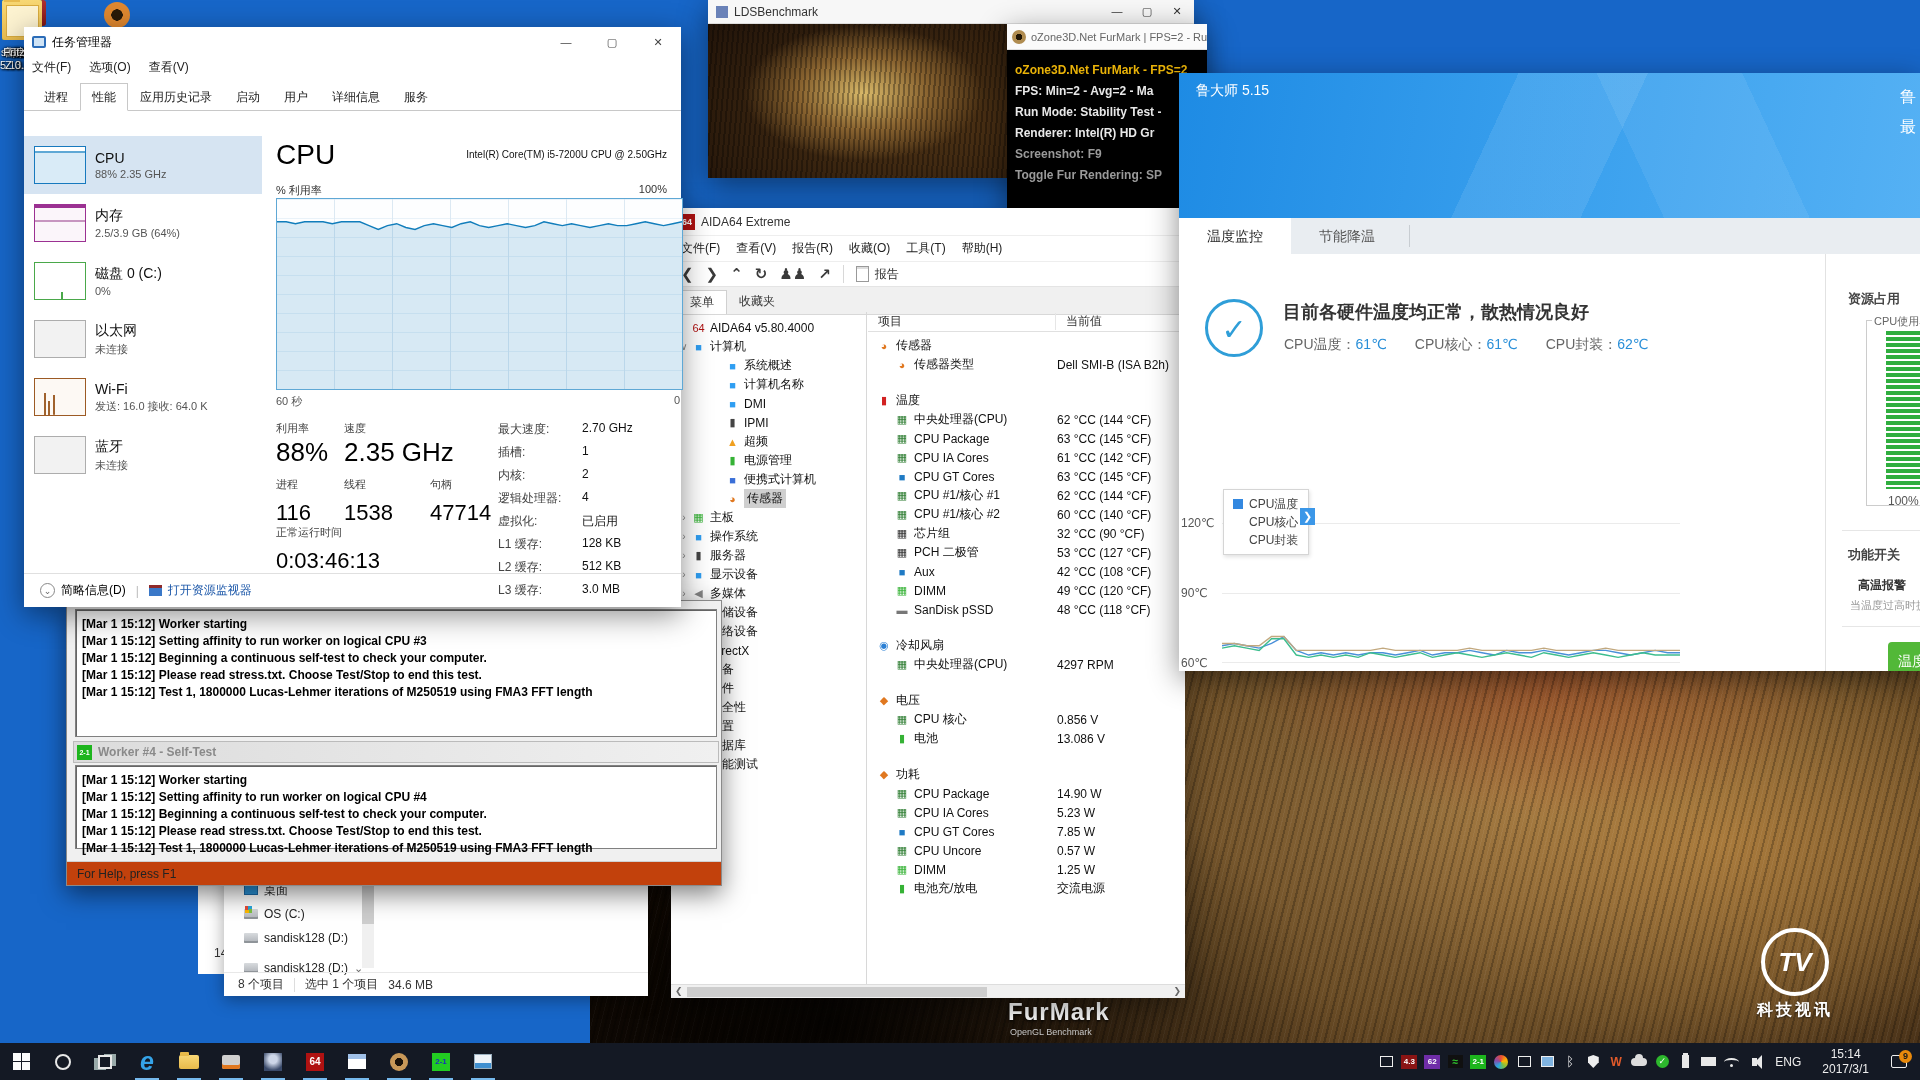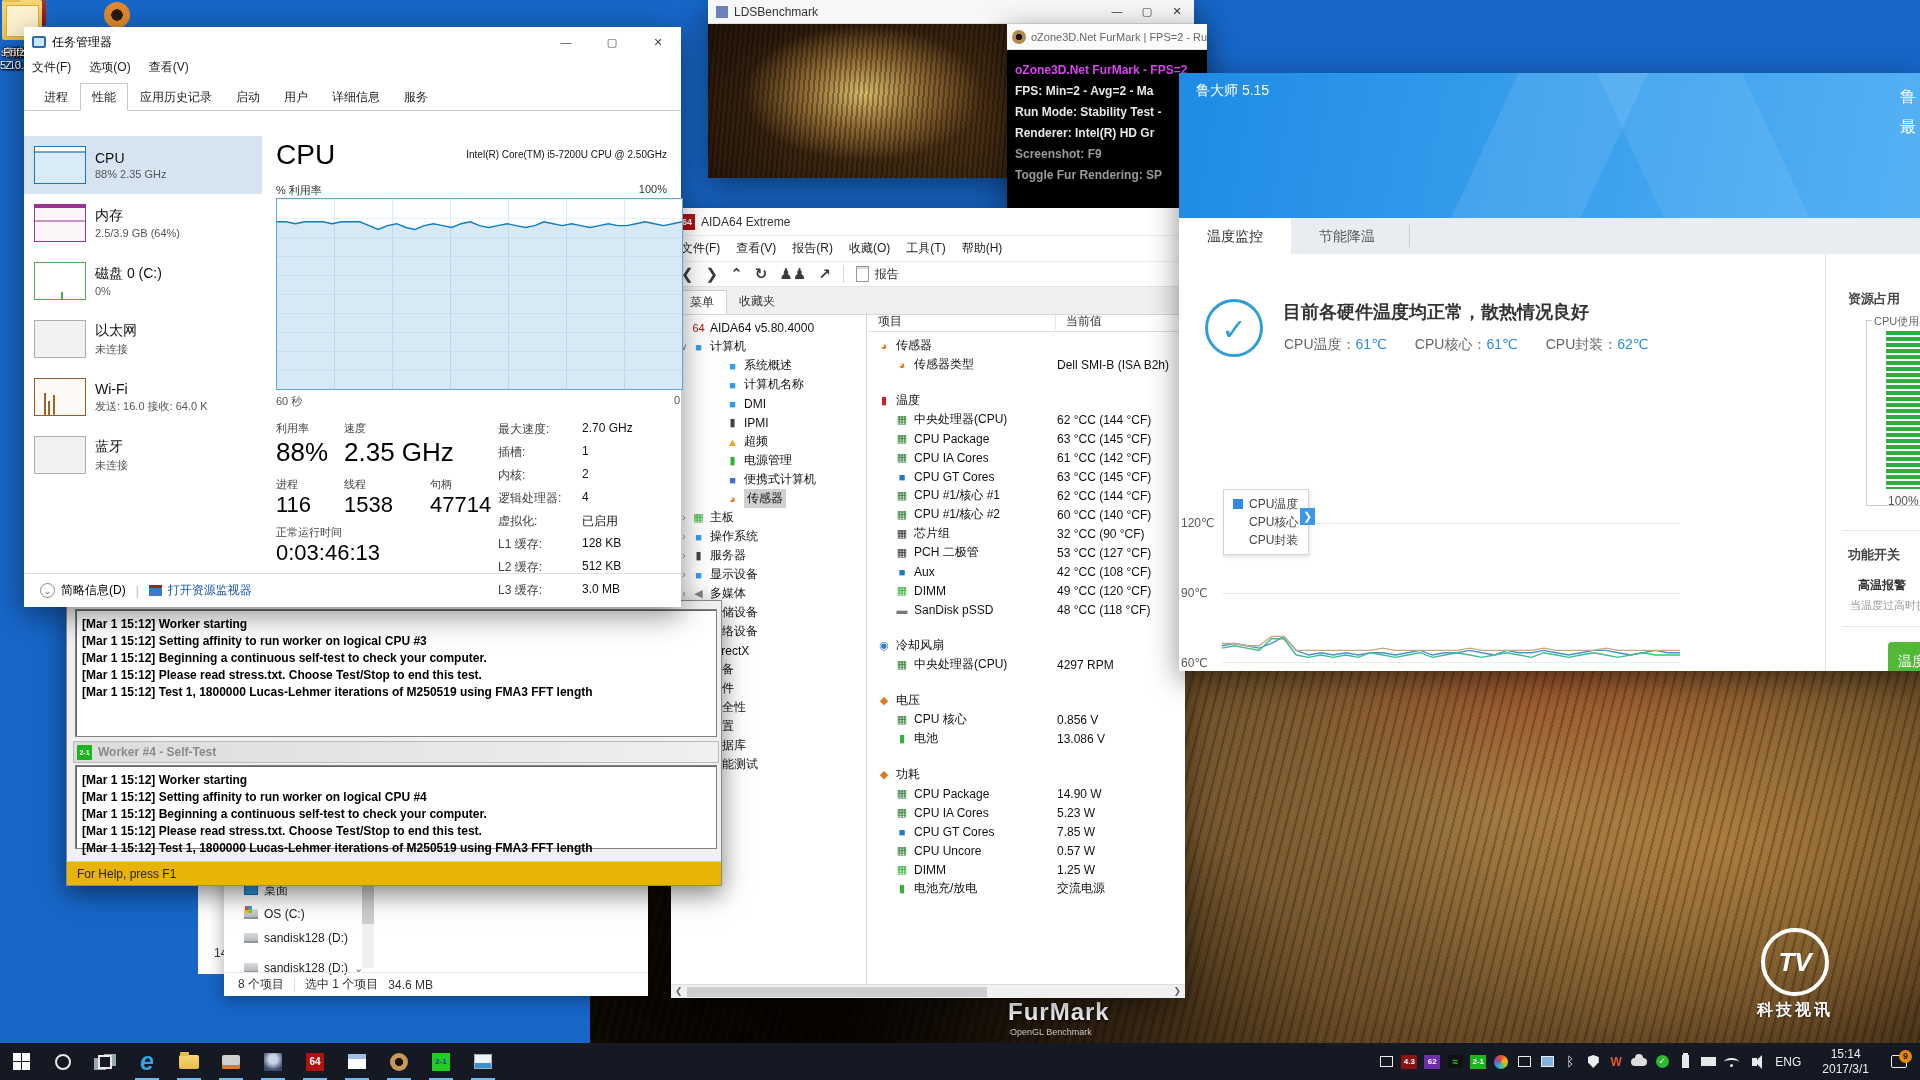--- a/index.html
+++ b/index.html
@@ -55,21 +55,21 @@
                 radial-gradient(ellipse 400px 200px at 45% 60%, #4a3014 10%, #1c1008 80%);
   }
   #lds-body::before { content:""; position:absolute; inset:0; background:repeating-linear-gradient(95deg, rgba(0,0,0,.3) 0 2px, transparent 2px 5px); }
 
   
   #fm-win { left:1007px; top:24px; width:200px; height:191px; z-index:3; background:#000; }
   #fm-title { height:26px; background:#fbfbfb; border-bottom:1px solid #e0e0e0; display:flex; align-items:center; padding-left:5px; font-size:11px; color:#666; white-space:nowrap; overflow:hidden; }
   #fm-title .donut { width:14px; height:14px; flex:0 0 14px; border-radius:50%; background:radial-gradient(circle,#201505 30%,#b08c50 32% 75%,#5c4020 77%); margin-right:5px; }
   #fm-body { position:absolute; top:26px; left:0; right:0; bottom:0; background:#000; padding:10px 0 0 8px; }
   #fm-body div { font-size:12px; font-weight:bold; color:#e8e8e8; line-height:21px; white-space:nowrap; }
-  #fm-body div.yellow { color:#d946ef; }
+  #fm-body div.yellow { color:#eab308; }
   #fm-body div.gray { color:#9a9a9a; }
 
   
   #tm-win { left:24px; top:27px; width:657px; height:580px; z-index:8; font-size:12px; color:#000; }
   #tm-titlebar { height:30px; display:flex; align-items:center; padding-left:8px; font-size:12px; }
   #tm-titlebar .tmicon { width:14px; height:12px; border:2px solid #2b6cb8; border-radius:2px; background:#cfe3f5; margin-right:6px; }
   #tm-caption-btns { position:absolute; right:0; top:0; display:flex; }
   #tm-caption-btns span { width:46px; height:30px; text-align:center; line-height:30px; font-size:11px; color:#444; }
   #tm-menubar { padding:2px 8px 6px; display:flex; gap:18px; font-size:12px; color:#222; }
   #tm-tabs { display:flex; border-bottom:1px solid #c8c8c8; padding-left:8px; }
@@ -96,21 +96,21 @@
   #tm-pct-label { position:absolute; left:0; top:44px; font-size:11px; color:#333; }
   #tm-pct-100 { position:absolute; right:2px; top:44px; font-size:11px; color:#333; }
   #tm-graph { position:absolute; left:0; top:59px; width:407px; height:192px; border:1px solid #5fa8d5; background:
       repeating-linear-gradient(90deg, transparent 0 57px, #dce9f3 57px 58px),
       repeating-linear-gradient(0deg, transparent 0 18px, #e9f2f9 18px 19px), #fdfeff; }
   #tm-graph svg { position:absolute; inset:0; width:100%; height:100%; }
   #tm-60s { position:absolute; left:0; top:255px; font-size:11px; color:#555; }
   #tm-0 { position:absolute; left:398px; top:255px; font-size:11px; color:#555; }
   .tm-stat-l { font-size:11px; color:#444; }
   .tm-stat-v1 { font-size:26px; color:#000; margin-top:1px; }
-  .tm-stat-v2 { font-size:22px; color:#000; margin-top:0; }
+  .tm-stat-v2 { font-size:22px; color:#000; margin-top:8px; }
   #tm-specs { position:absolute; left:222px; top:282px; font-size:12px; color:#333; }
   .spec-row { display:flex; margin-bottom:6px; }
   .spec-row .sl { width:84px; color:#444; }
   .spec-row .sv { color:#111; }
   #tm-footer { position:absolute; left:0; bottom:0; width:100%; height:34px; border-top:1px solid #e0e0e0; display:flex; align-items:center; padding-left:16px; font-size:12px; }
   #tm-footer .circ { width:15px; height:15px; border:1px solid #888; border-radius:50%; color:#666; font-size:9px; line-height:14px; text-align:center; margin-right:6px; }
   #tm-footer .sep { color:#bbb; margin:0 10px; }
   #tm-footer .resico { width:13px; height:11px; background:#3a78c8; border-top:3px solid #8f2a2a; margin-right:6px; }
   #tm-footer .reslink { color:#1a56a8; }
 
@@ -206,21 +206,21 @@
 
   
   #p95-win { left:66px; top:600px; width:656px; height:286px; z-index:7; background:#f0f0f0; border:1px solid #8a8a8a; box-shadow:0 8px 24px rgba(0,0,0,.5); }
   .logbox { position:absolute; left:8px; width:642px; background:#fff; border:1px solid #808080; box-shadow:inset 1px 1px 0 #666; padding:6px 0 0 6px; }
   #log3 { top:8px; height:128px; }
   #log4 { top:164px; height:84px; }
   .logbox div { font-size:12px; font-weight:bold; line-height:17px; white-space:nowrap; overflow:hidden; }
   #w4-bar { position:absolute; left:6px; top:140px; width:646px; height:22px; background:linear-gradient(90deg,#dcdcdc,#f0f0f0); border:1px solid #bbb; display:flex; align-items:center; }
   #w4-bar .p95i { width:15px; height:15px; background:#1db51d; color:#fff; font-size:7px; font-weight:bold; text-align:center; line-height:15px; margin:0 6px 0 3px; }
   #w4-bar .w4t { color:#8a8a8a; font-size:12px; font-weight:bold; }
-  #p95-status { position:absolute; left:0; bottom:0; width:100%; height:24px; border-top:1px solid #d0d0d0; background:#eab308; font-size:12px; color:#222; line-height:24px; padding-left:10px; }
+  #p95-status { position:absolute; left:0; bottom:0; width:100%; height:24px; border-top:1px solid #d0d0d0; background:#c2410c; font-size:12px; color:#222; line-height:24px; padding-left:10px; }
 
   
   #frag14 { left:198px; top:878px; width:26px; height:96px; background:#fff; z-index:6; }
   #frag14 span { position:absolute; left:16px; bottom:14px; font-size:12px; color:#333; }
   #expl-win { left:224px; top:848px; width:424px; height:148px; background:#fff; z-index:6; box-shadow:0 4px 16px rgba(0,0,0,.35); }
   #expl-nav { position:absolute; left:0; top:30px; width:150px; bottom:24px; }
   .exrow { height:24px; display:flex; align-items:center; padding-left:40px; font-size:12px; color:#222; position:relative; }
   .exrow.last { margin-top:6px; }
   .exrow .exico { position:absolute; left:20px; width:14px; height:10px; }
   .exrow.desk .exico { background:#2a93d8; border:1px solid #1a6aa8; }

